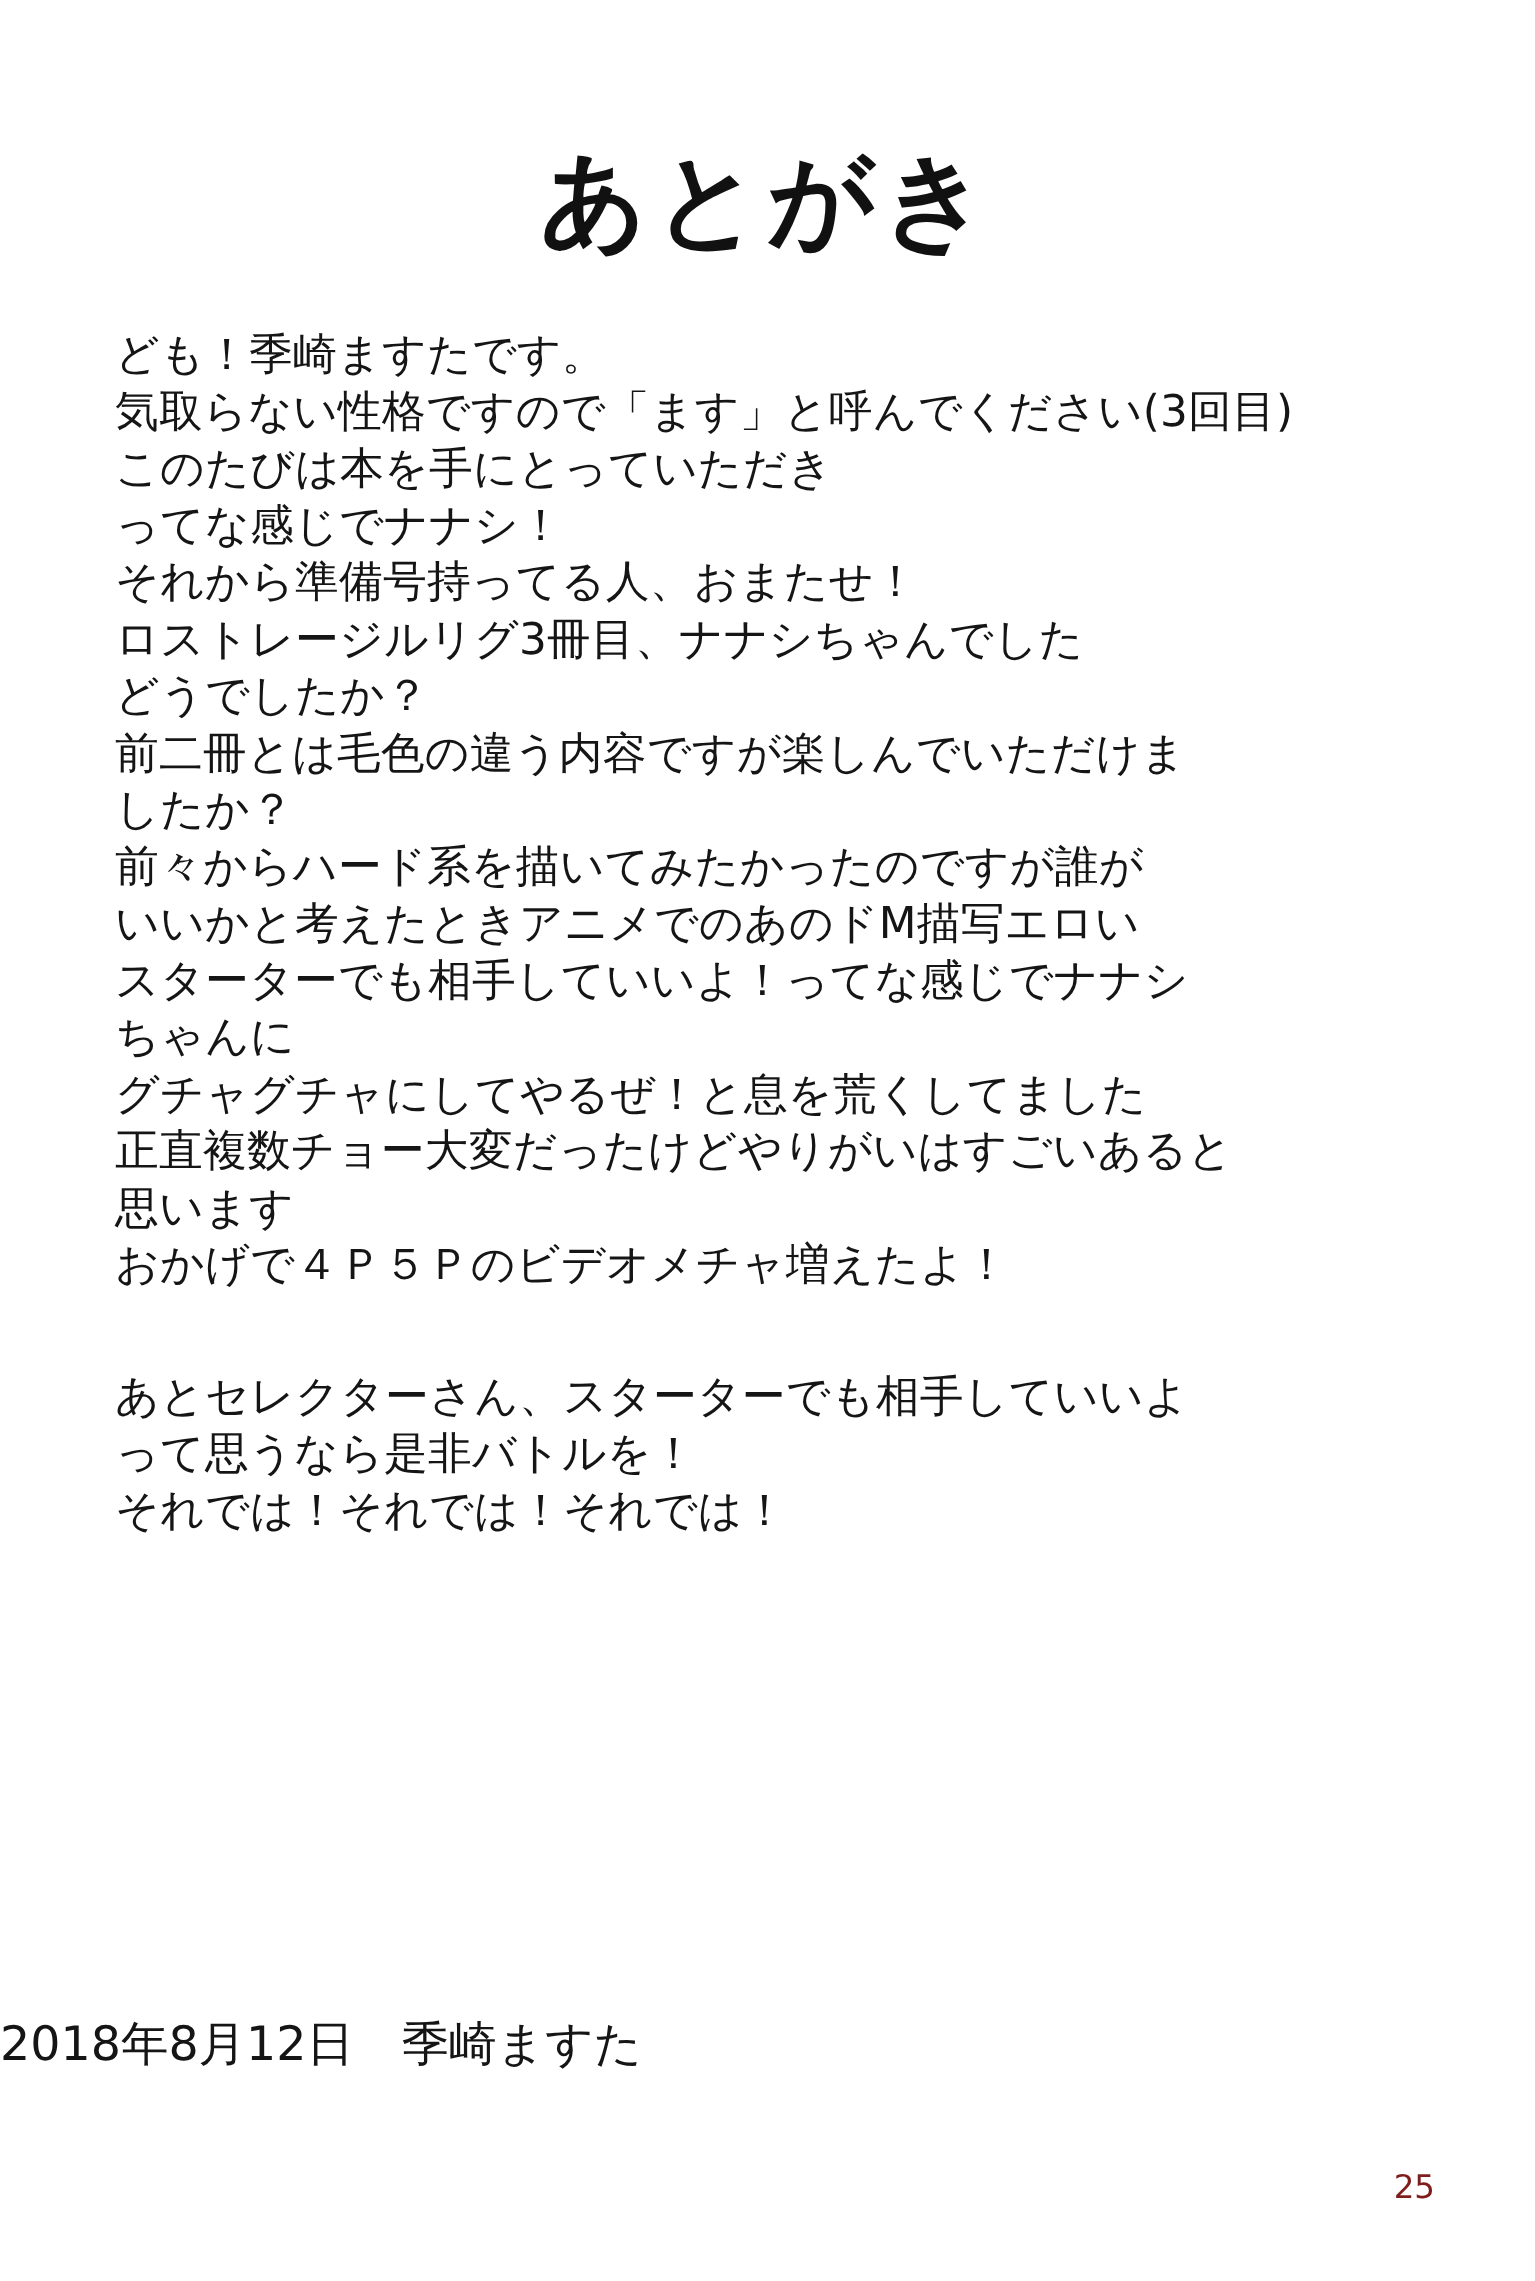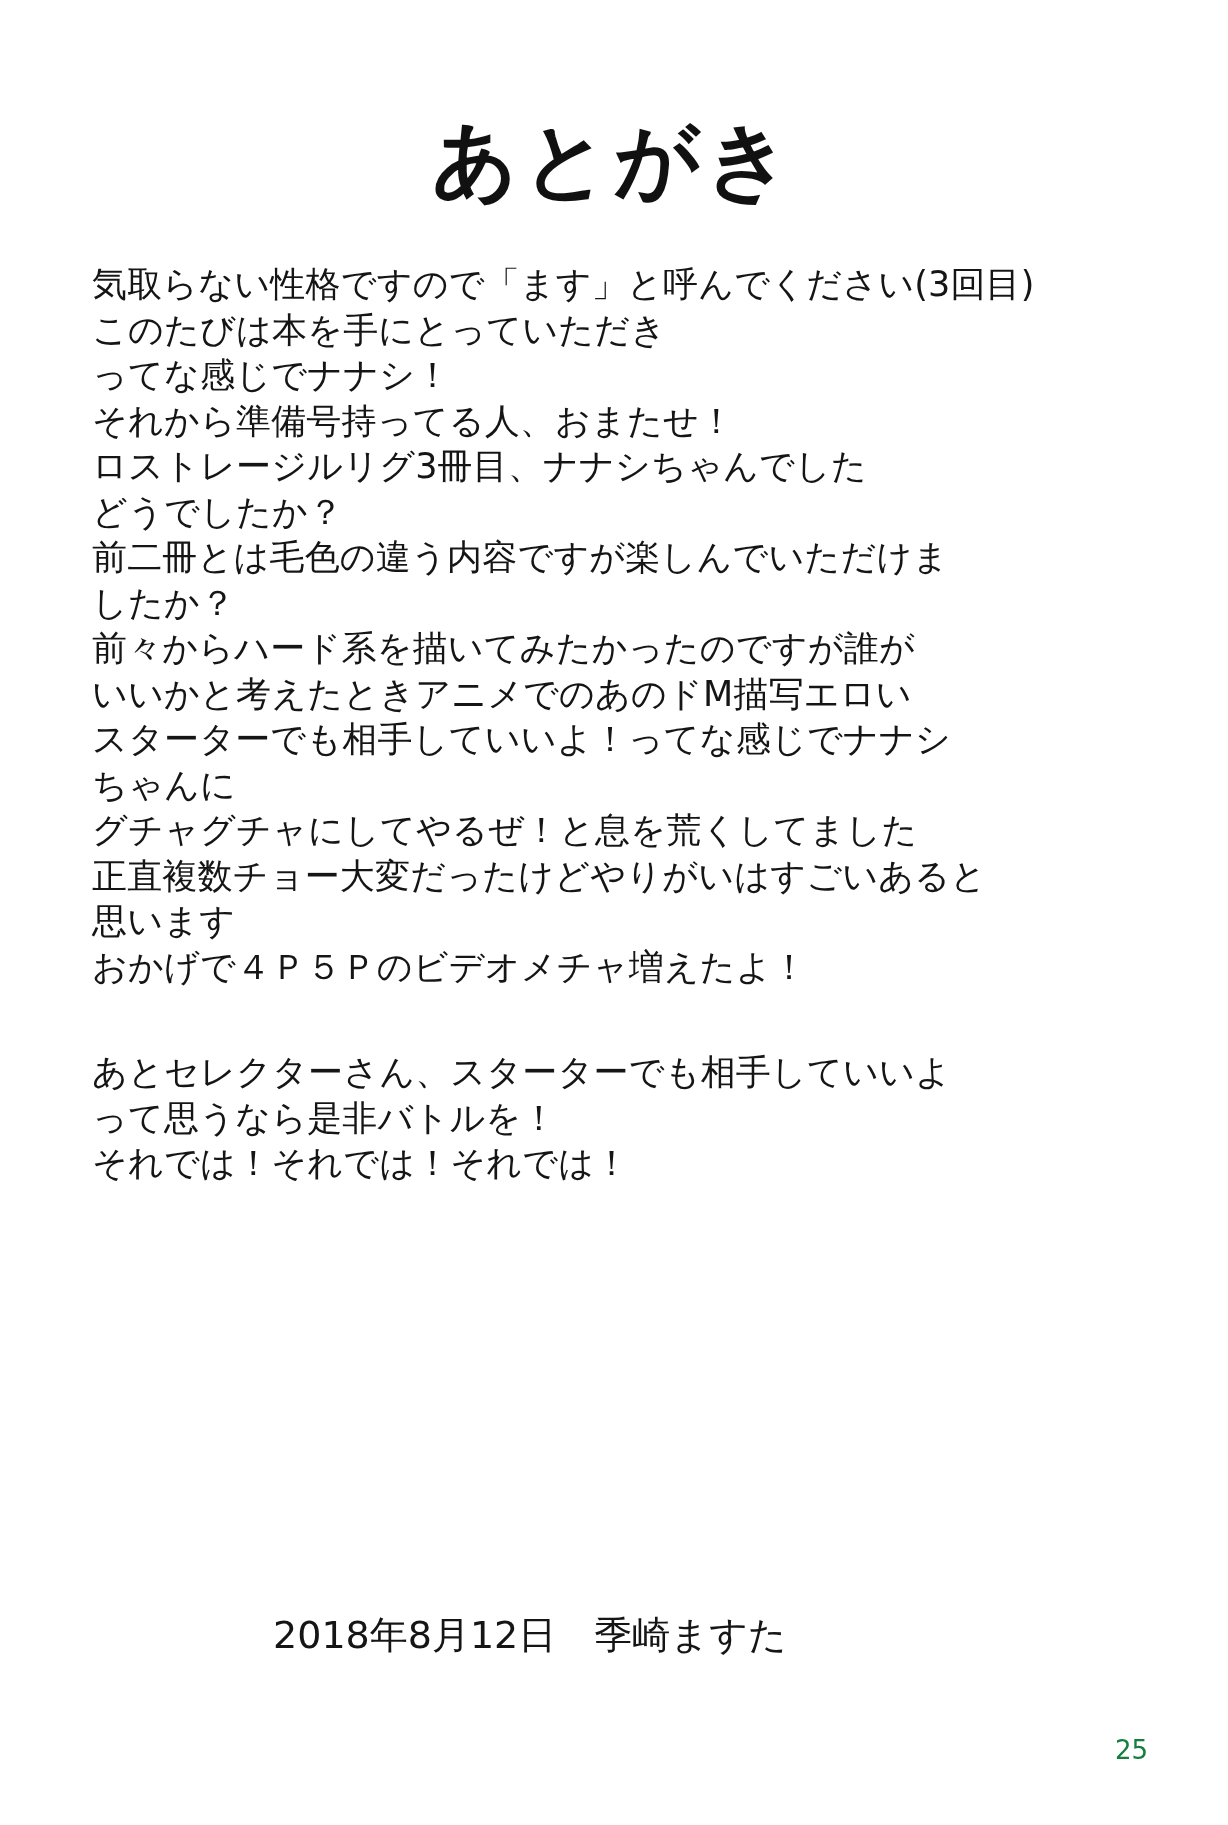--- a/index.html
+++ b/index.html
@@ -45,42 +45,43 @@
     white-space: pre-wrap;
   }
   .body-text p.blank {
     height: 30px;
   }
   .signature {
     position: absolute;
     top: 1610px;
     left: 0;
     width: 1060px;
-    text-align: center;
+    text-align: left;
     font-size: 38px;
     color: #151515;
     font-family: "DejaVu Sans", sans-serif;
   }
   .page-number {
     position: absolute;
     top: 1735px;
     right: 80px;
     font-size: 26px;
-    color: #15803d;
+    color: #7f1d1d;
     font-family: "DejaVu Sans", sans-serif;
   }
 </style>
 </head>
 <body>
 
 <div class="page">
 
   <div class="title">あとがき</div>
 
   <div class="body-text">
+    <p>ども！季崎ますたです。</p>
     <p>気取らない性格ですので「ます」と呼んでください(3回目)</p>
     <p>このたびは本を手にとっていただき</p>
     <p>ってな感じでナナシ！</p>
     <p>それから準備号持ってる人、おまたせ！</p>
     <p>ロストレージルリグ3冊目、ナナシちゃんでした</p>
     <p>どうでしたか？</p>
     <p>前二冊とは毛色の違う内容ですが楽しんでいただけま</p>
     <p>したか？</p>
     <p>前々からハード系を描いてみたかったのですが誰が</p>
     <p>いいかと考えたときアニメでのあのドM描写エロい</p>

